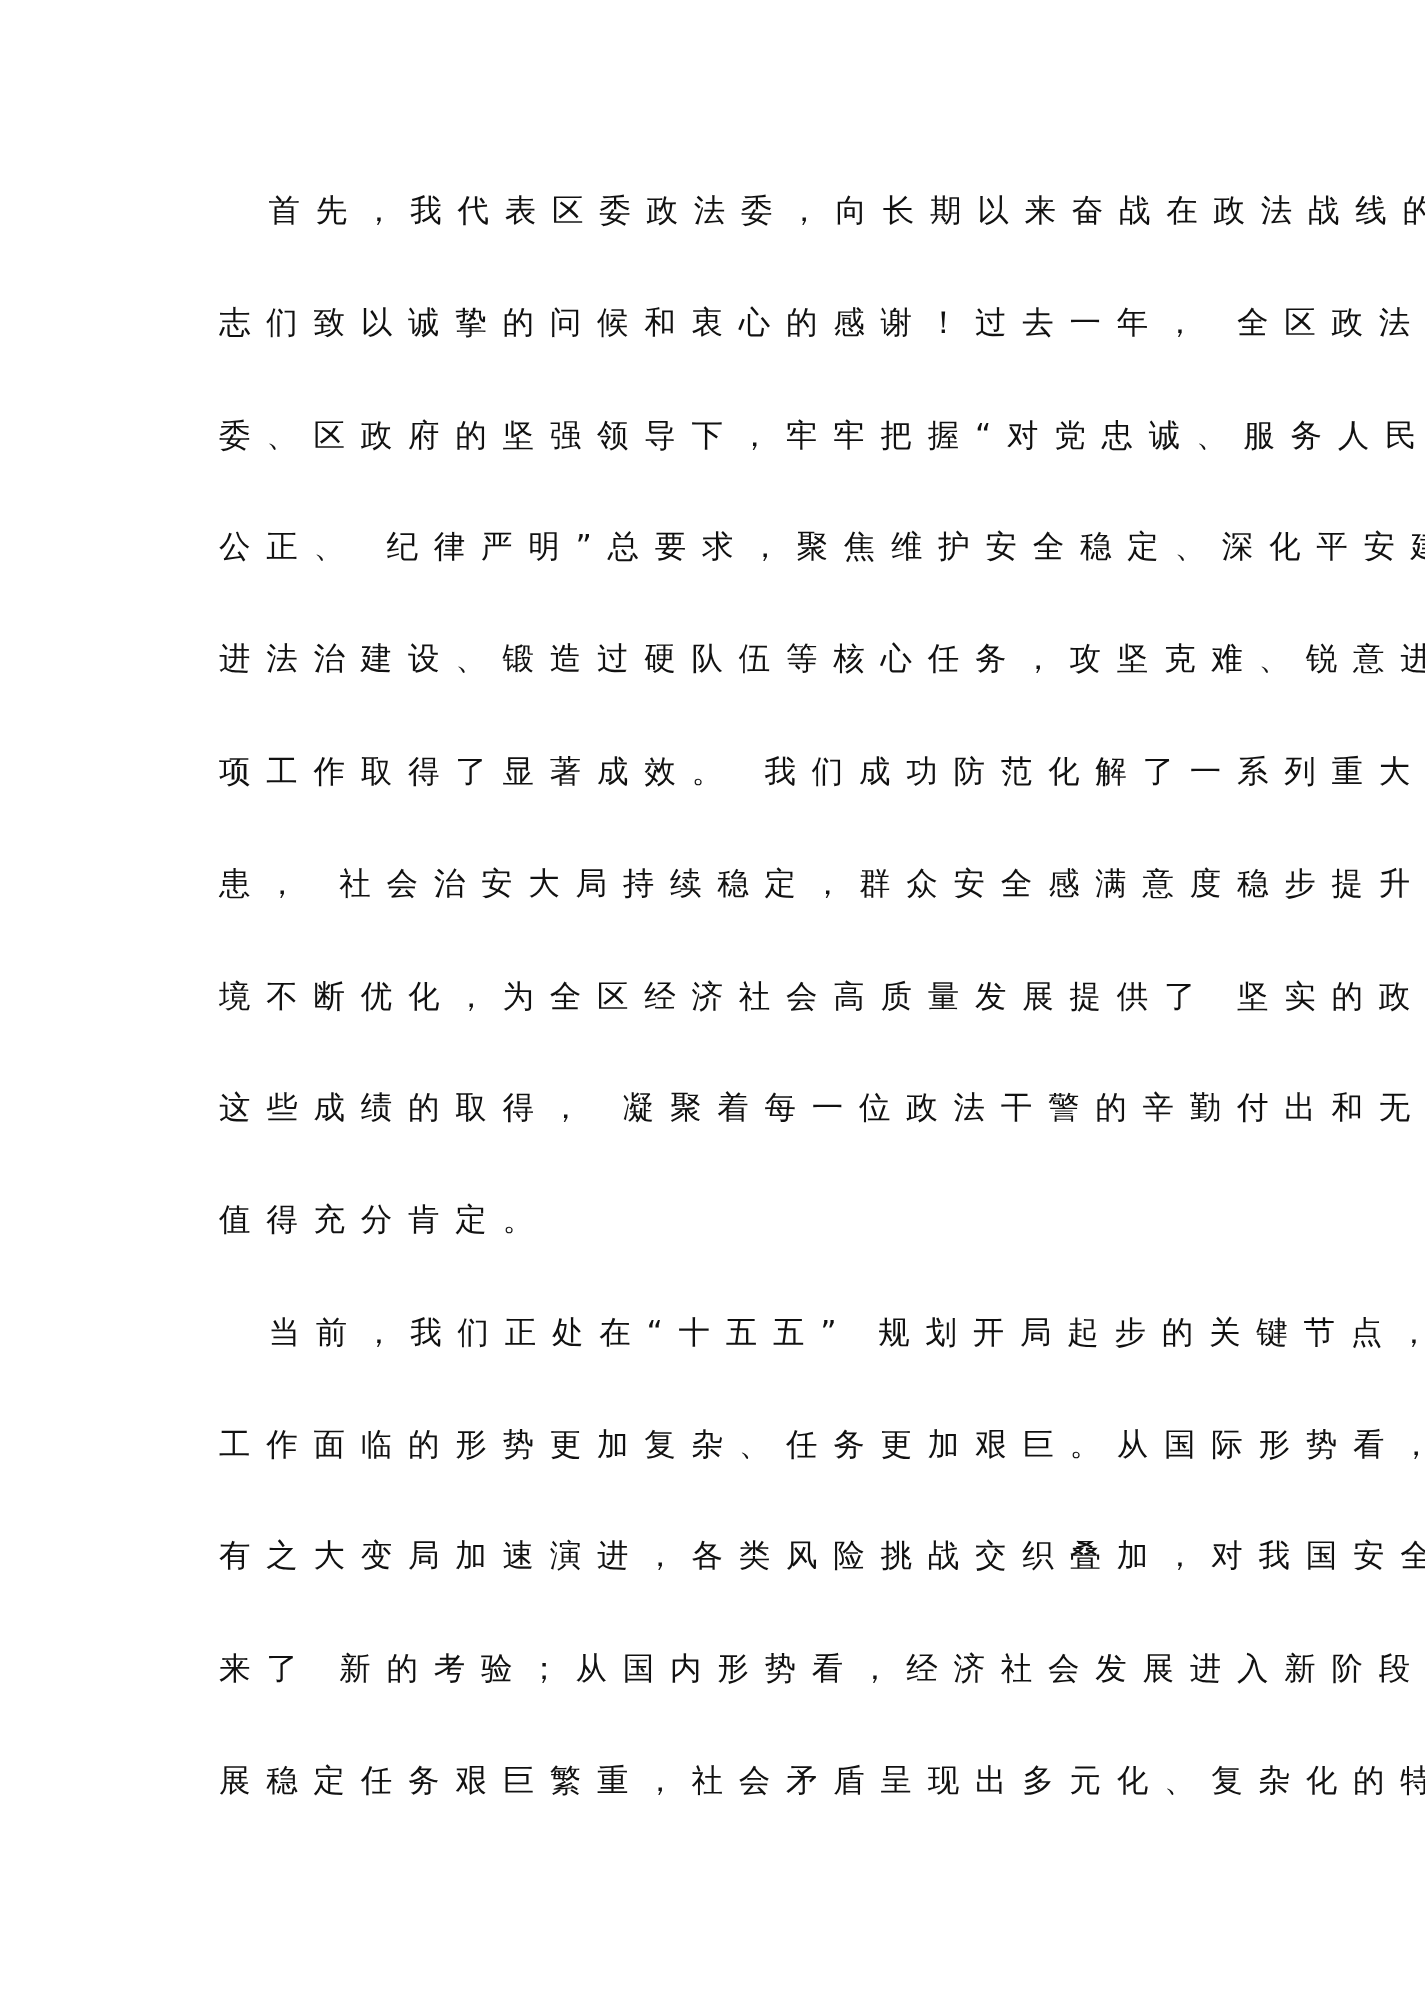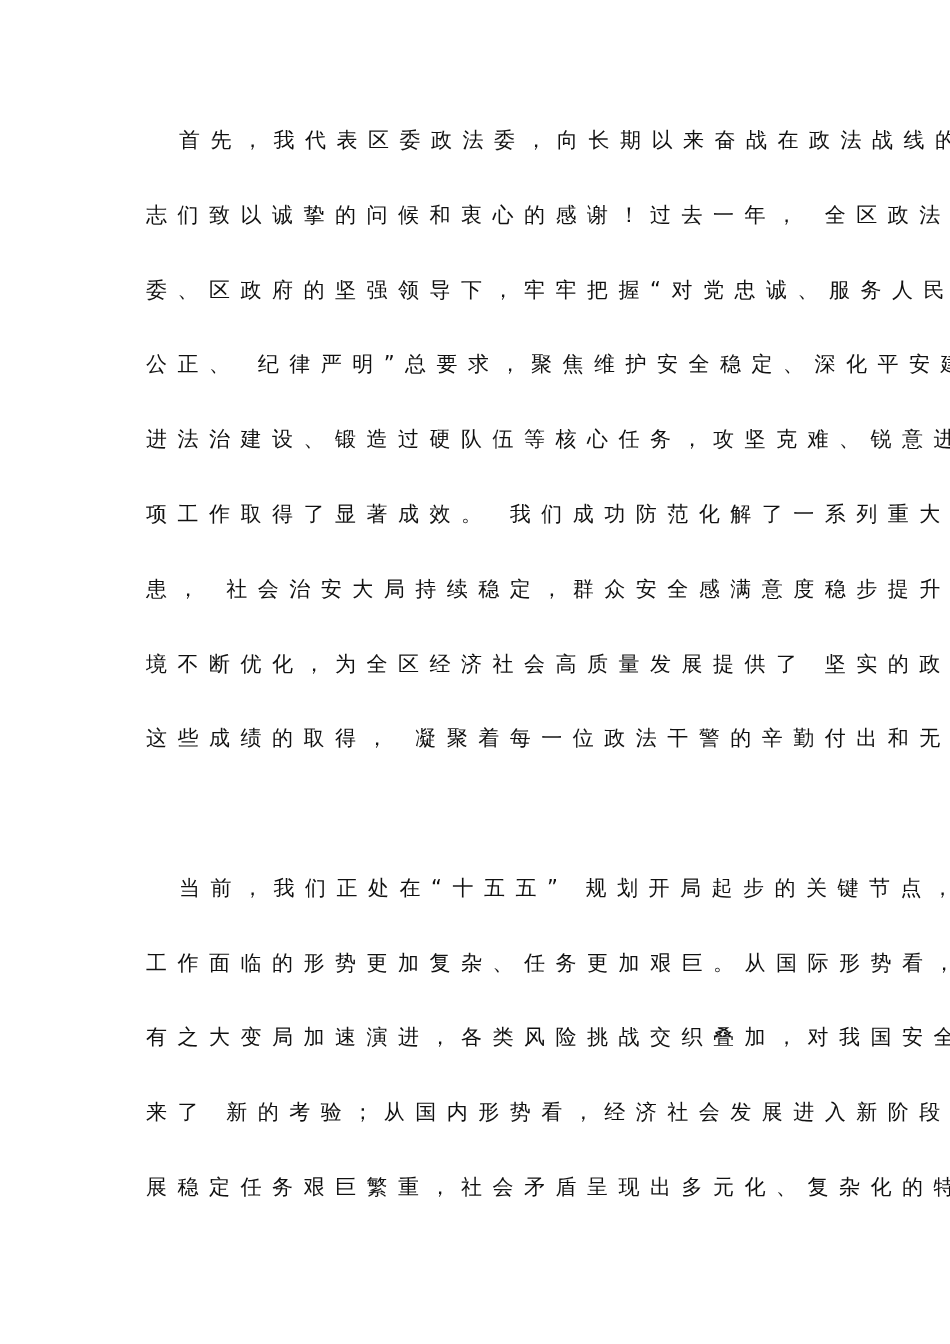--- a/index.html
+++ b/index.html
@@ -25,19 +25,20 @@
 <div class="page">
   <div class="line indent" style="top:122px">首先，我代表区委政法委，向长期以来奋战在政法战线的全体同</div>
   <div class="line" style="top:197px">志们致以诚挚的问候和衷心的感谢！过去一年， 全区政法系统在区</div>
   <div class="line" style="top:272px">委、区政府的坚强领导下，牢牢把握“对党忠诚、服务人民、执法</div>
   <div class="line" style="top:346px">公正、 纪律严明”总要求，聚焦维护安全稳定、深化平安建设、推</div>
   <div class="line" style="top:421px">进法治建设、锻造过硬队伍等核心任务，攻坚克难、锐意进取，各</div>
   <div class="line" style="top:496px">项工作取得了显著成效。 我们成功防范化解了一系列重大风险隐</div>
   <div class="line" style="top:571px">患， 社会治安大局持续稳定，群众安全感满意度稳步提升，法治环</div>
   <div class="line" style="top:646px">境不断优化，为全区经济社会高质量发展提供了 坚实的政法保障。</div>
   <div class="line" style="top:720px">这些成绩的取得， 凝聚着每一位政法干警的辛勤付出和无私奉献，</div>
+  <div class="line" style="top:795px">值得充分肯定。</div>
 
   <div class="line indent" style="top:870px">当前，我们正处在“十五五” 规划开局起步的关键节点，政法</div>
   <div class="line" style="top:945px">工作面临的形势更加复杂、任务更加艰巨。从国际形势看，百年未</div>
   <div class="line" style="top:1019px">有之大变局加速演进，各类风险挑战交织叠加，对我国安全稳定带</div>
   <div class="line" style="top:1094px">来了 新的考验；从国内形势看，经济社会发展进入新阶段，改革发</div>
   <div class="line" style="top:1169px">展稳定任务艰巨繁重，社会矛盾呈现出多元化、复杂化的特点；从</div>
 </div>
 
 </body></html>

